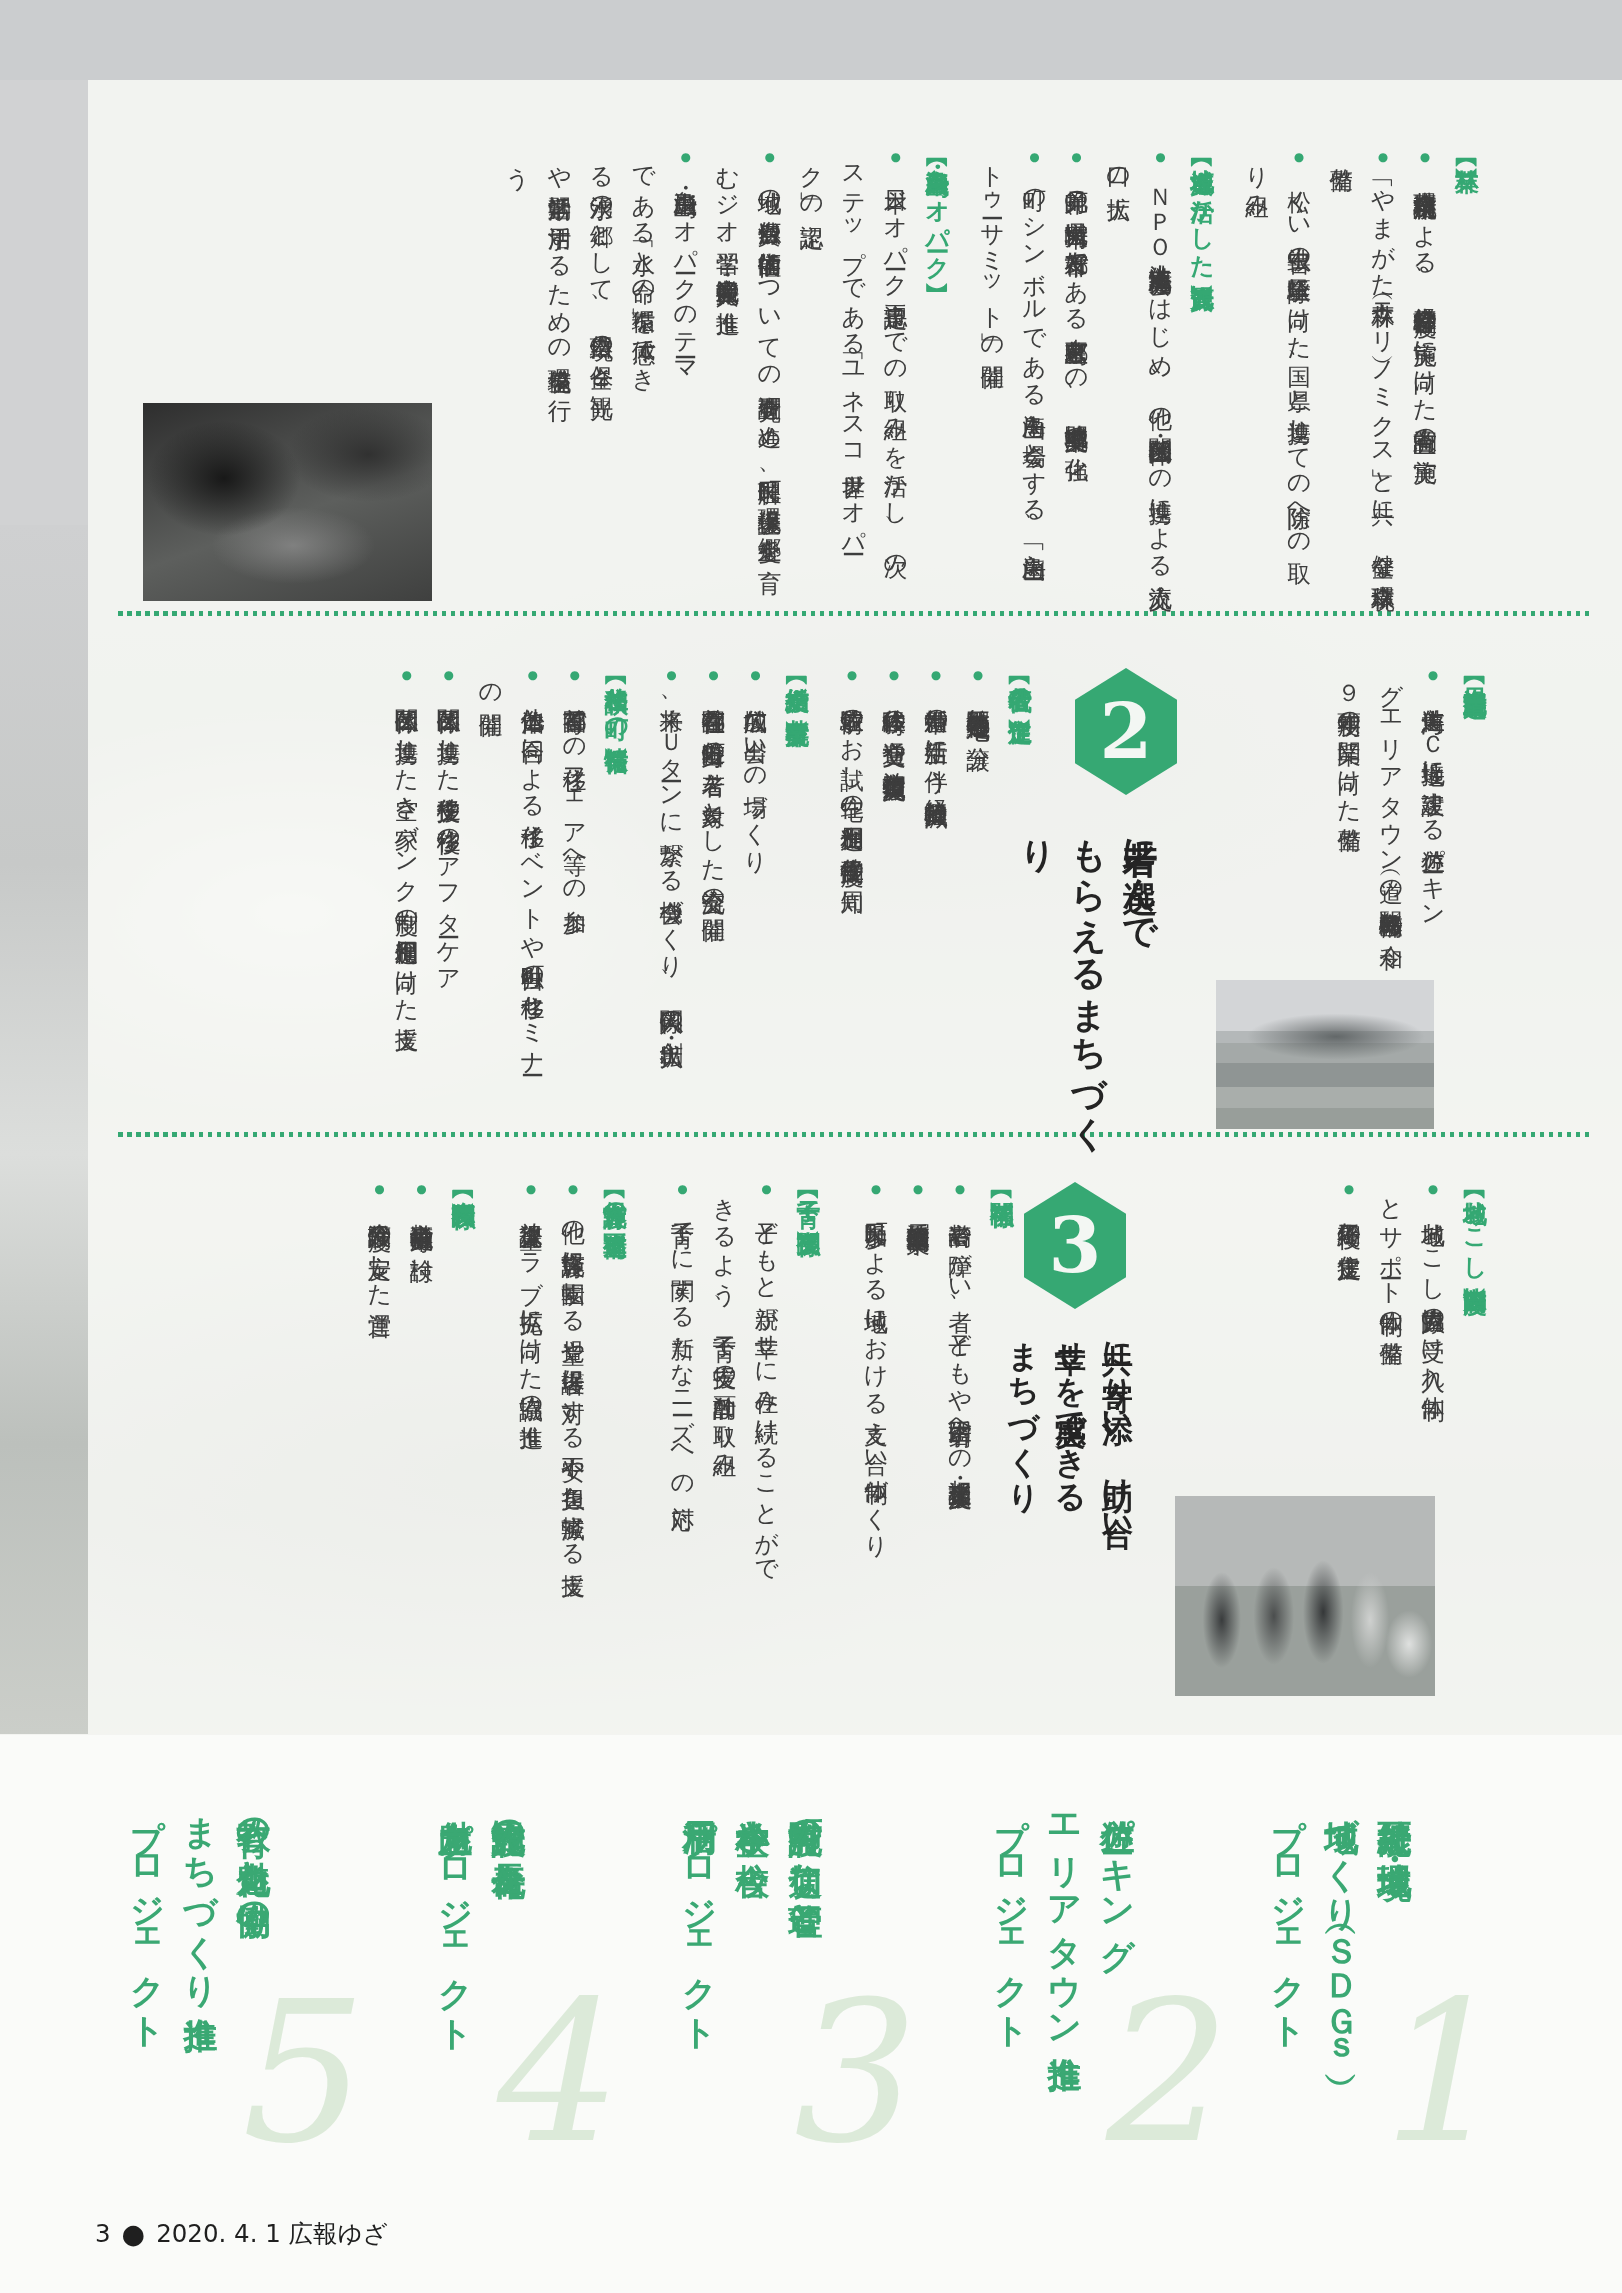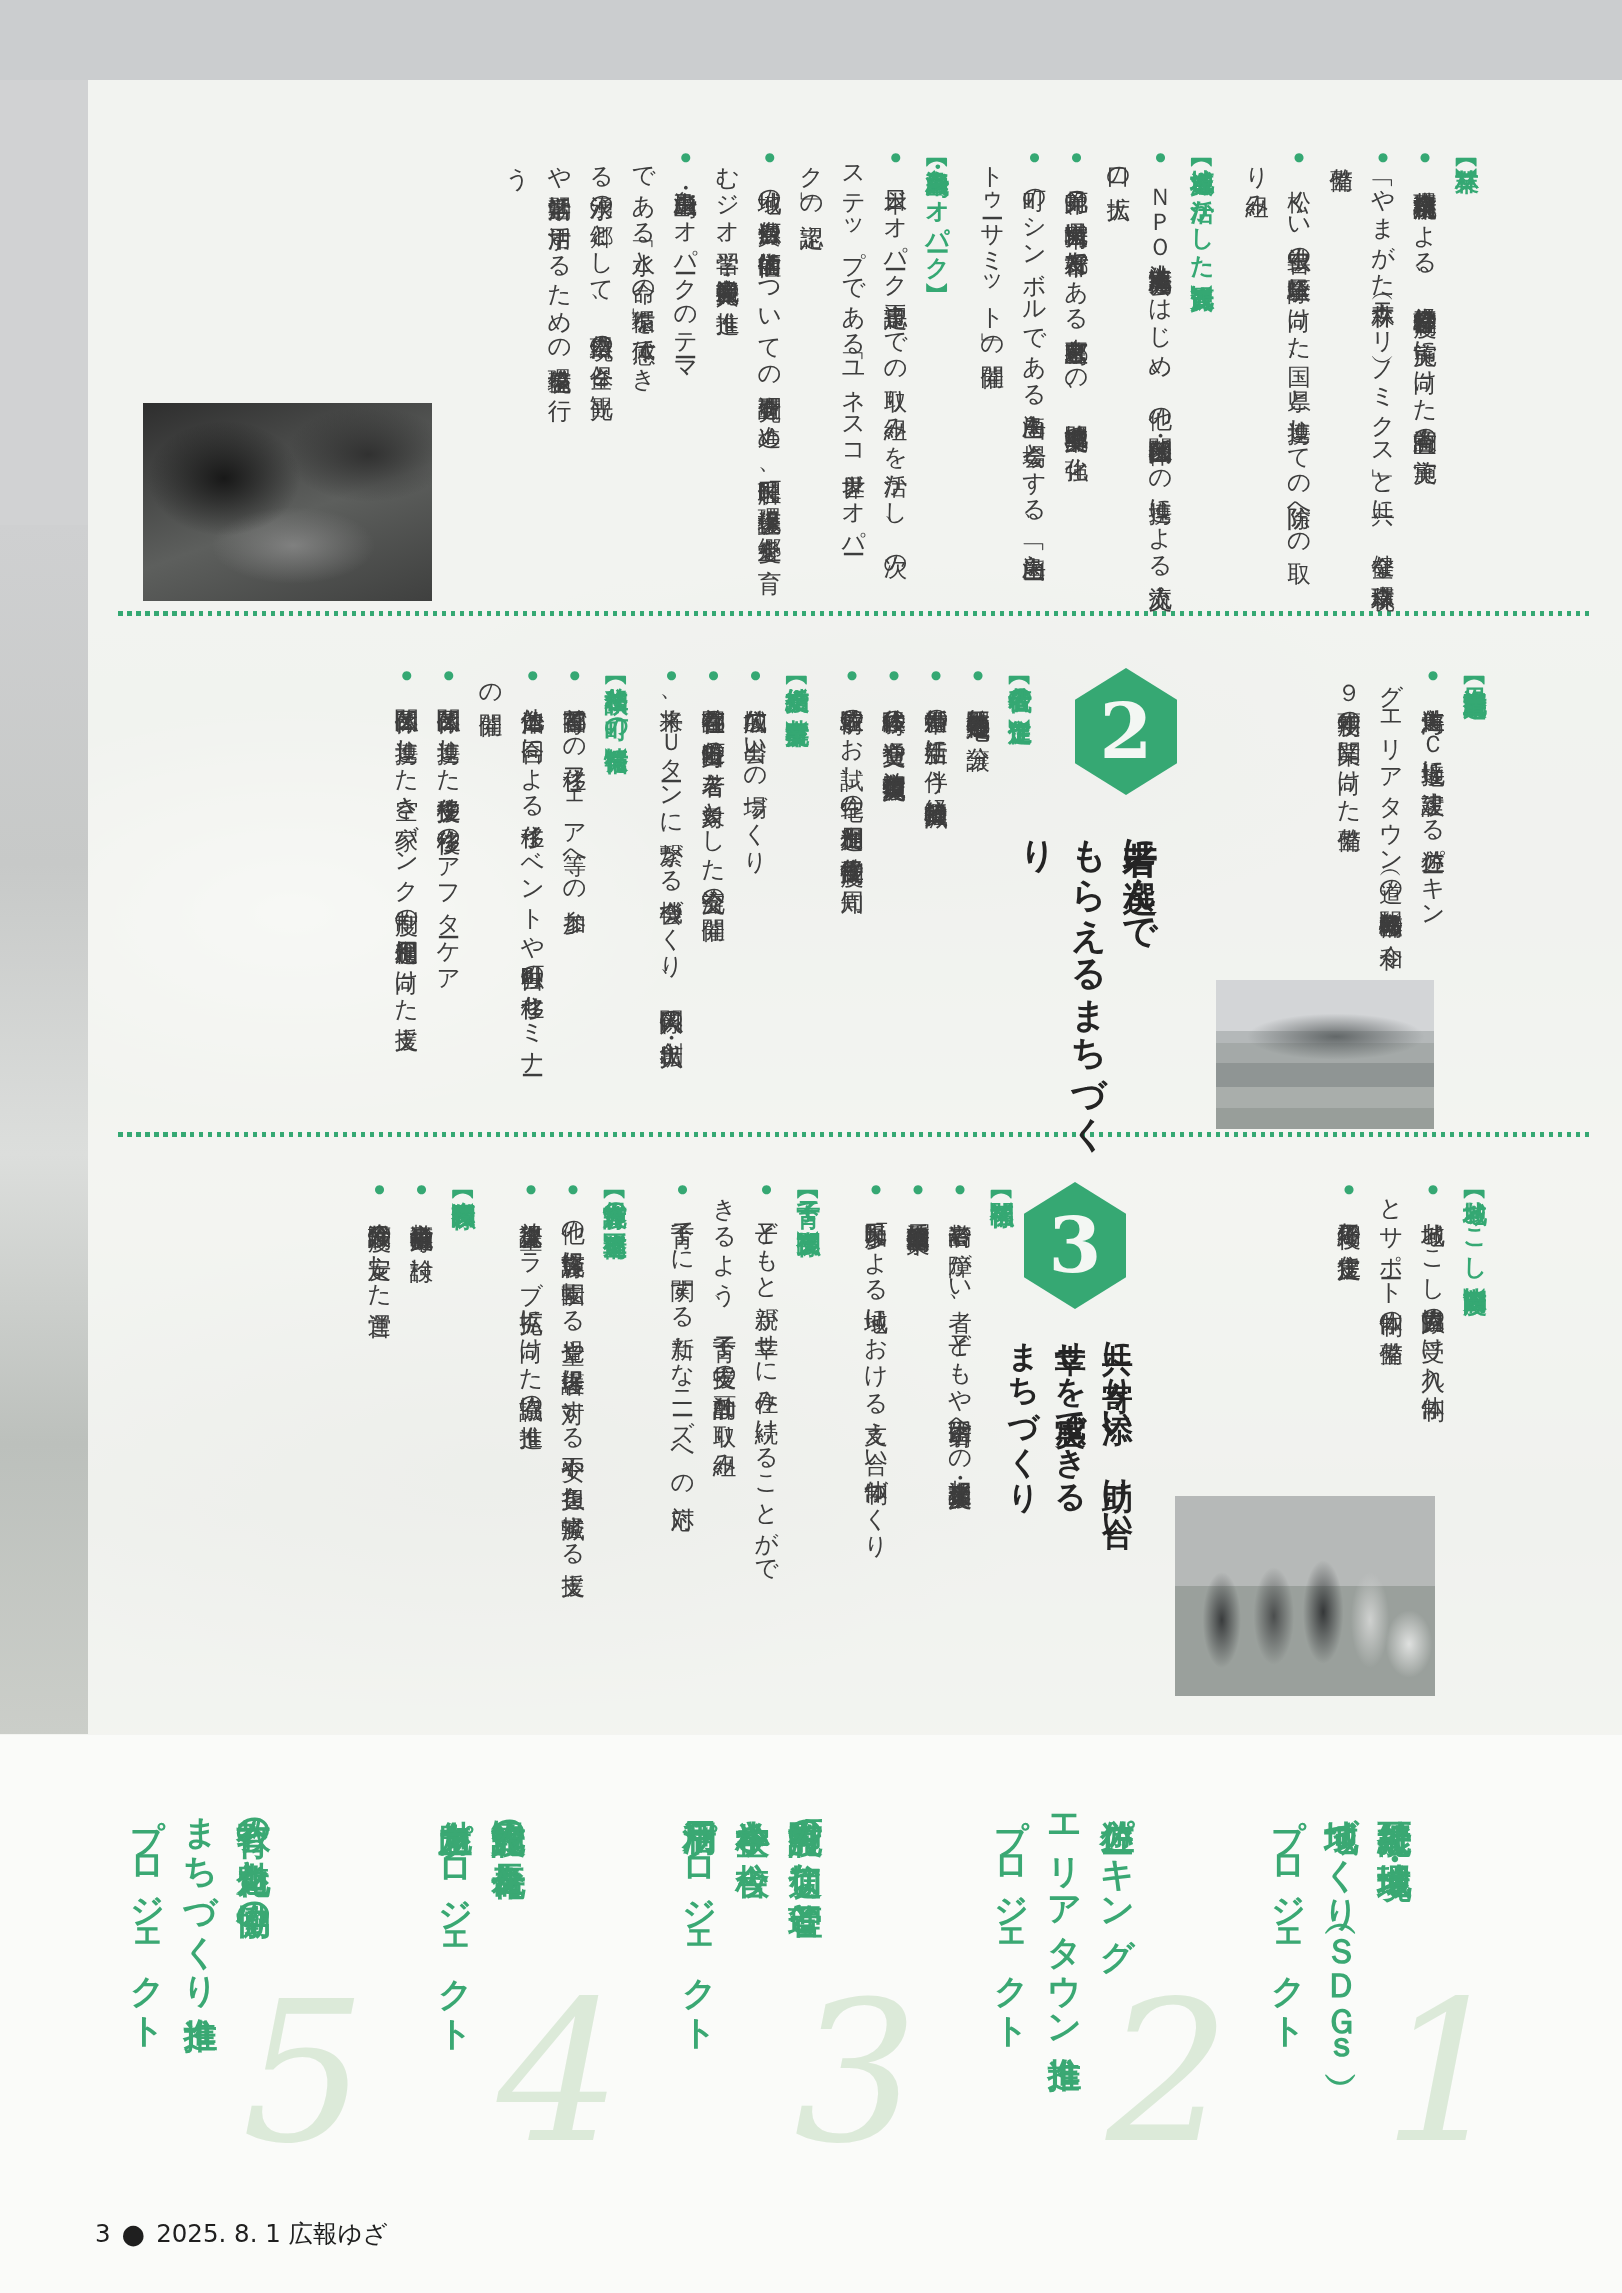--- a/index.html
+++ b/index.html
@@ -241,16 +241,16 @@
           <p>教育の魅力化と協働の</p>
           <p>まちづくり推進</p>
           <p>プロジェクト</p>
         </div>
       </article>
     </div>
 
   <div class="footer">
     <span>3</span>
     <span class="sep">●</span>
-    <span>2025. 8. 1 広報ゆざ</span>
+    <span>2020. 4. 1 広報ゆざ</span>
   </div>
 </div>
 
 
 </body></html>

